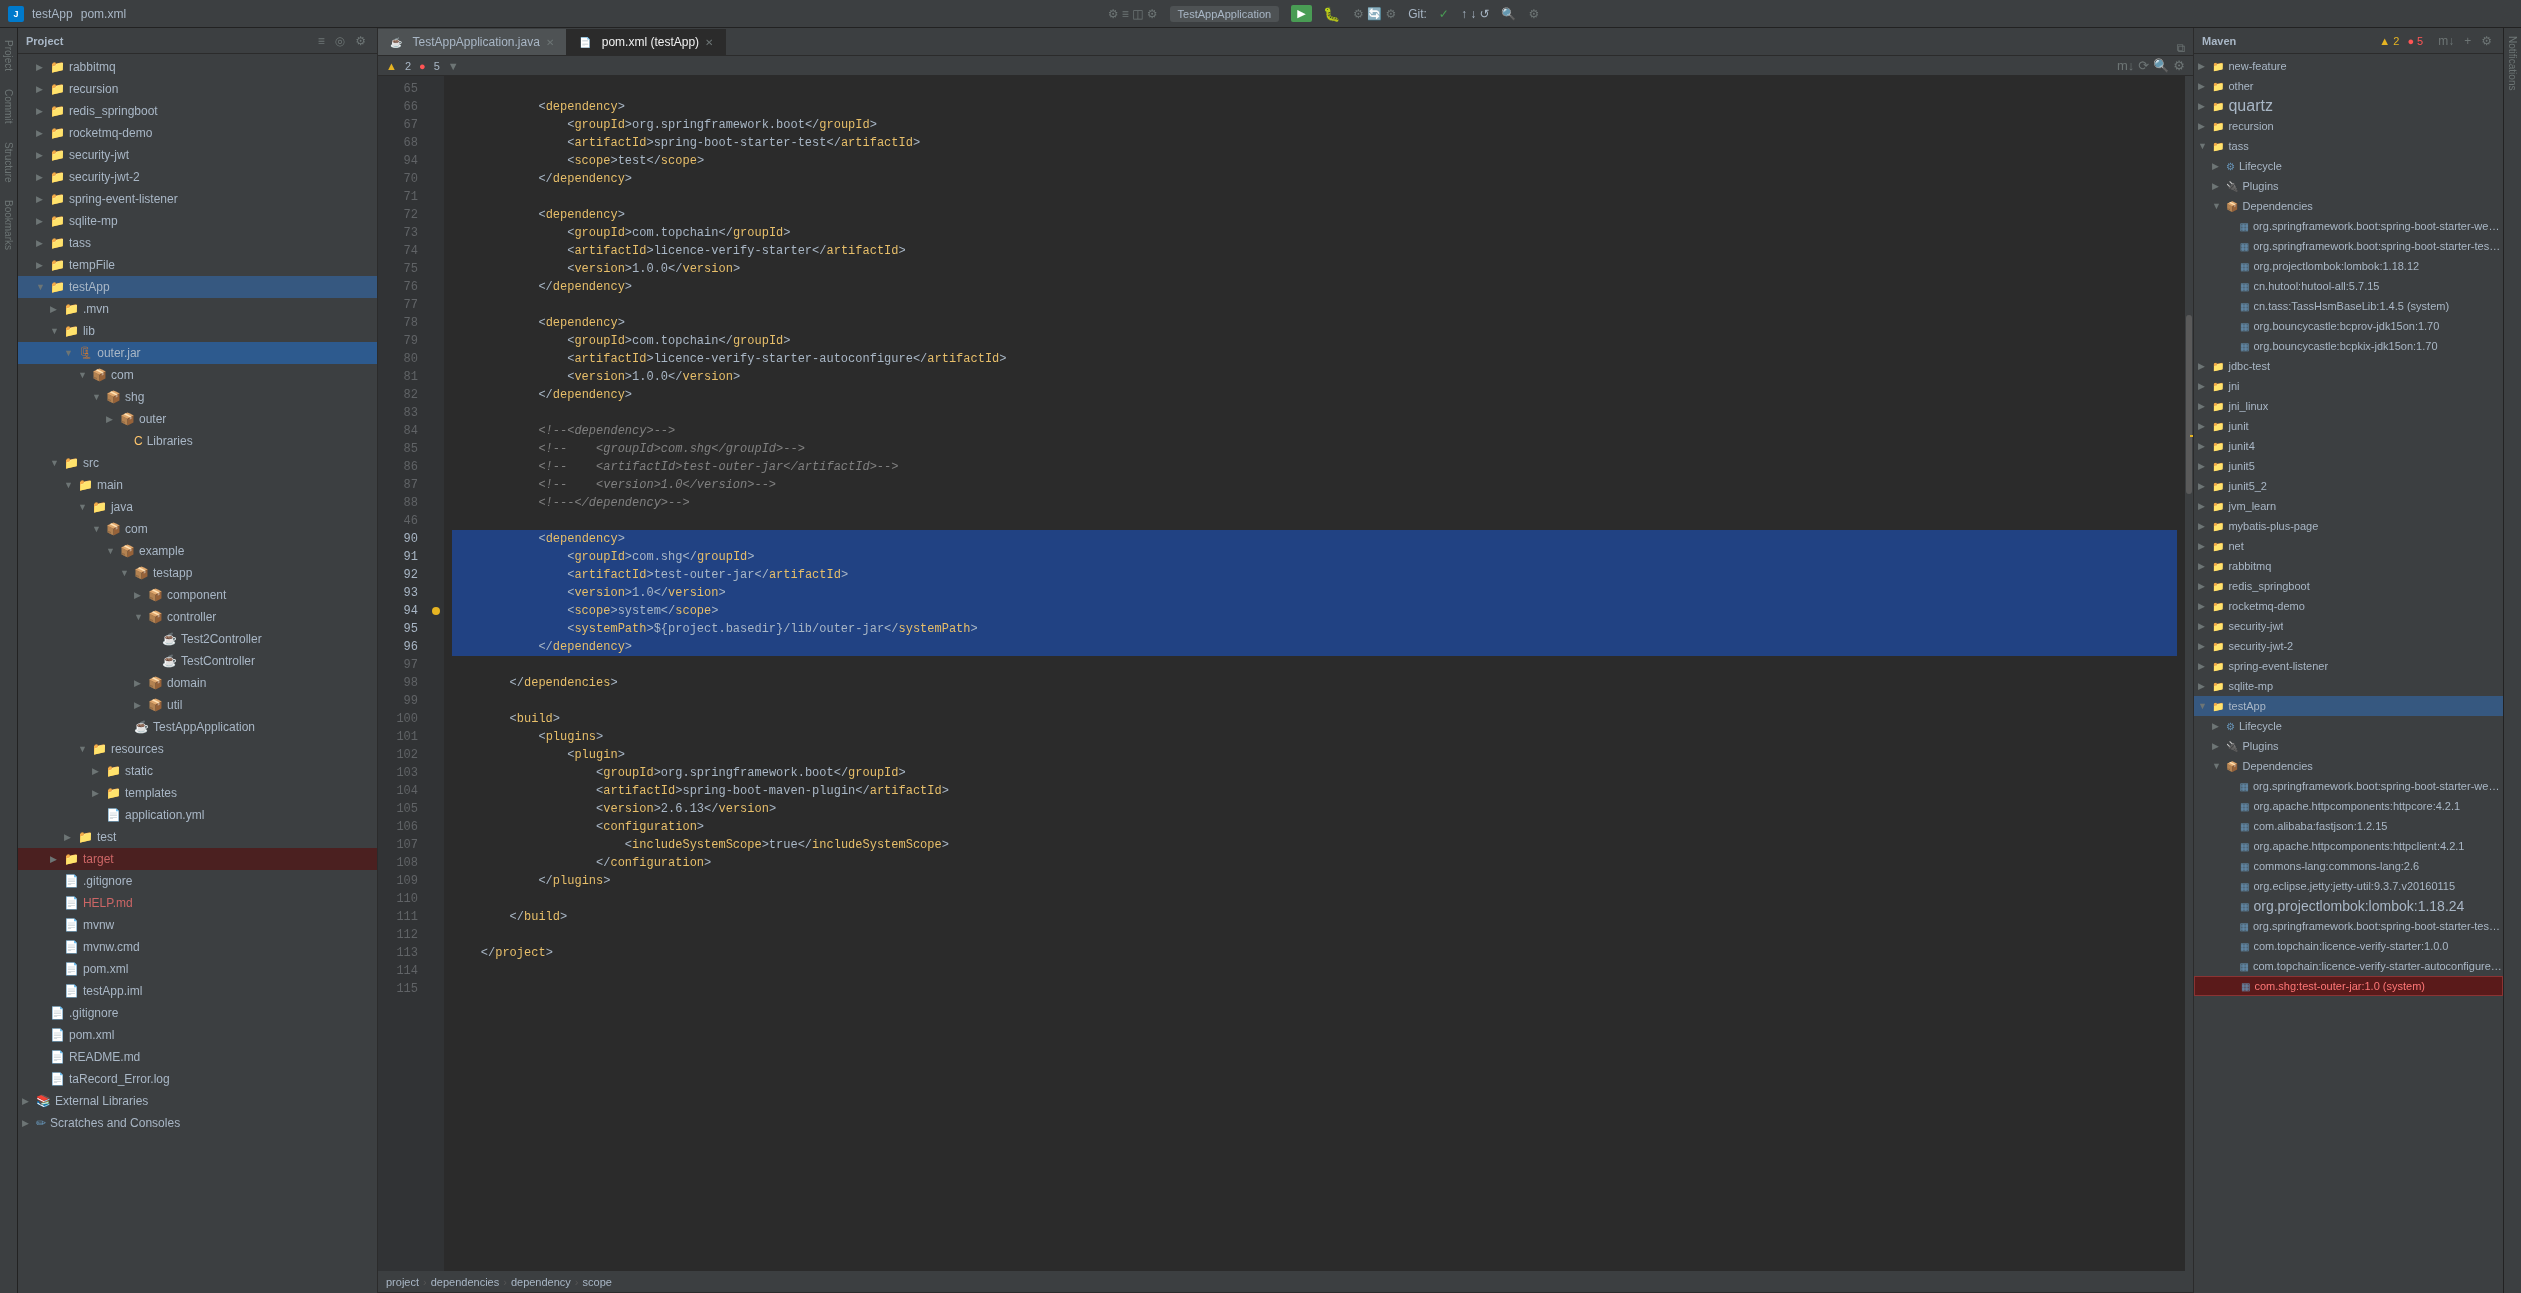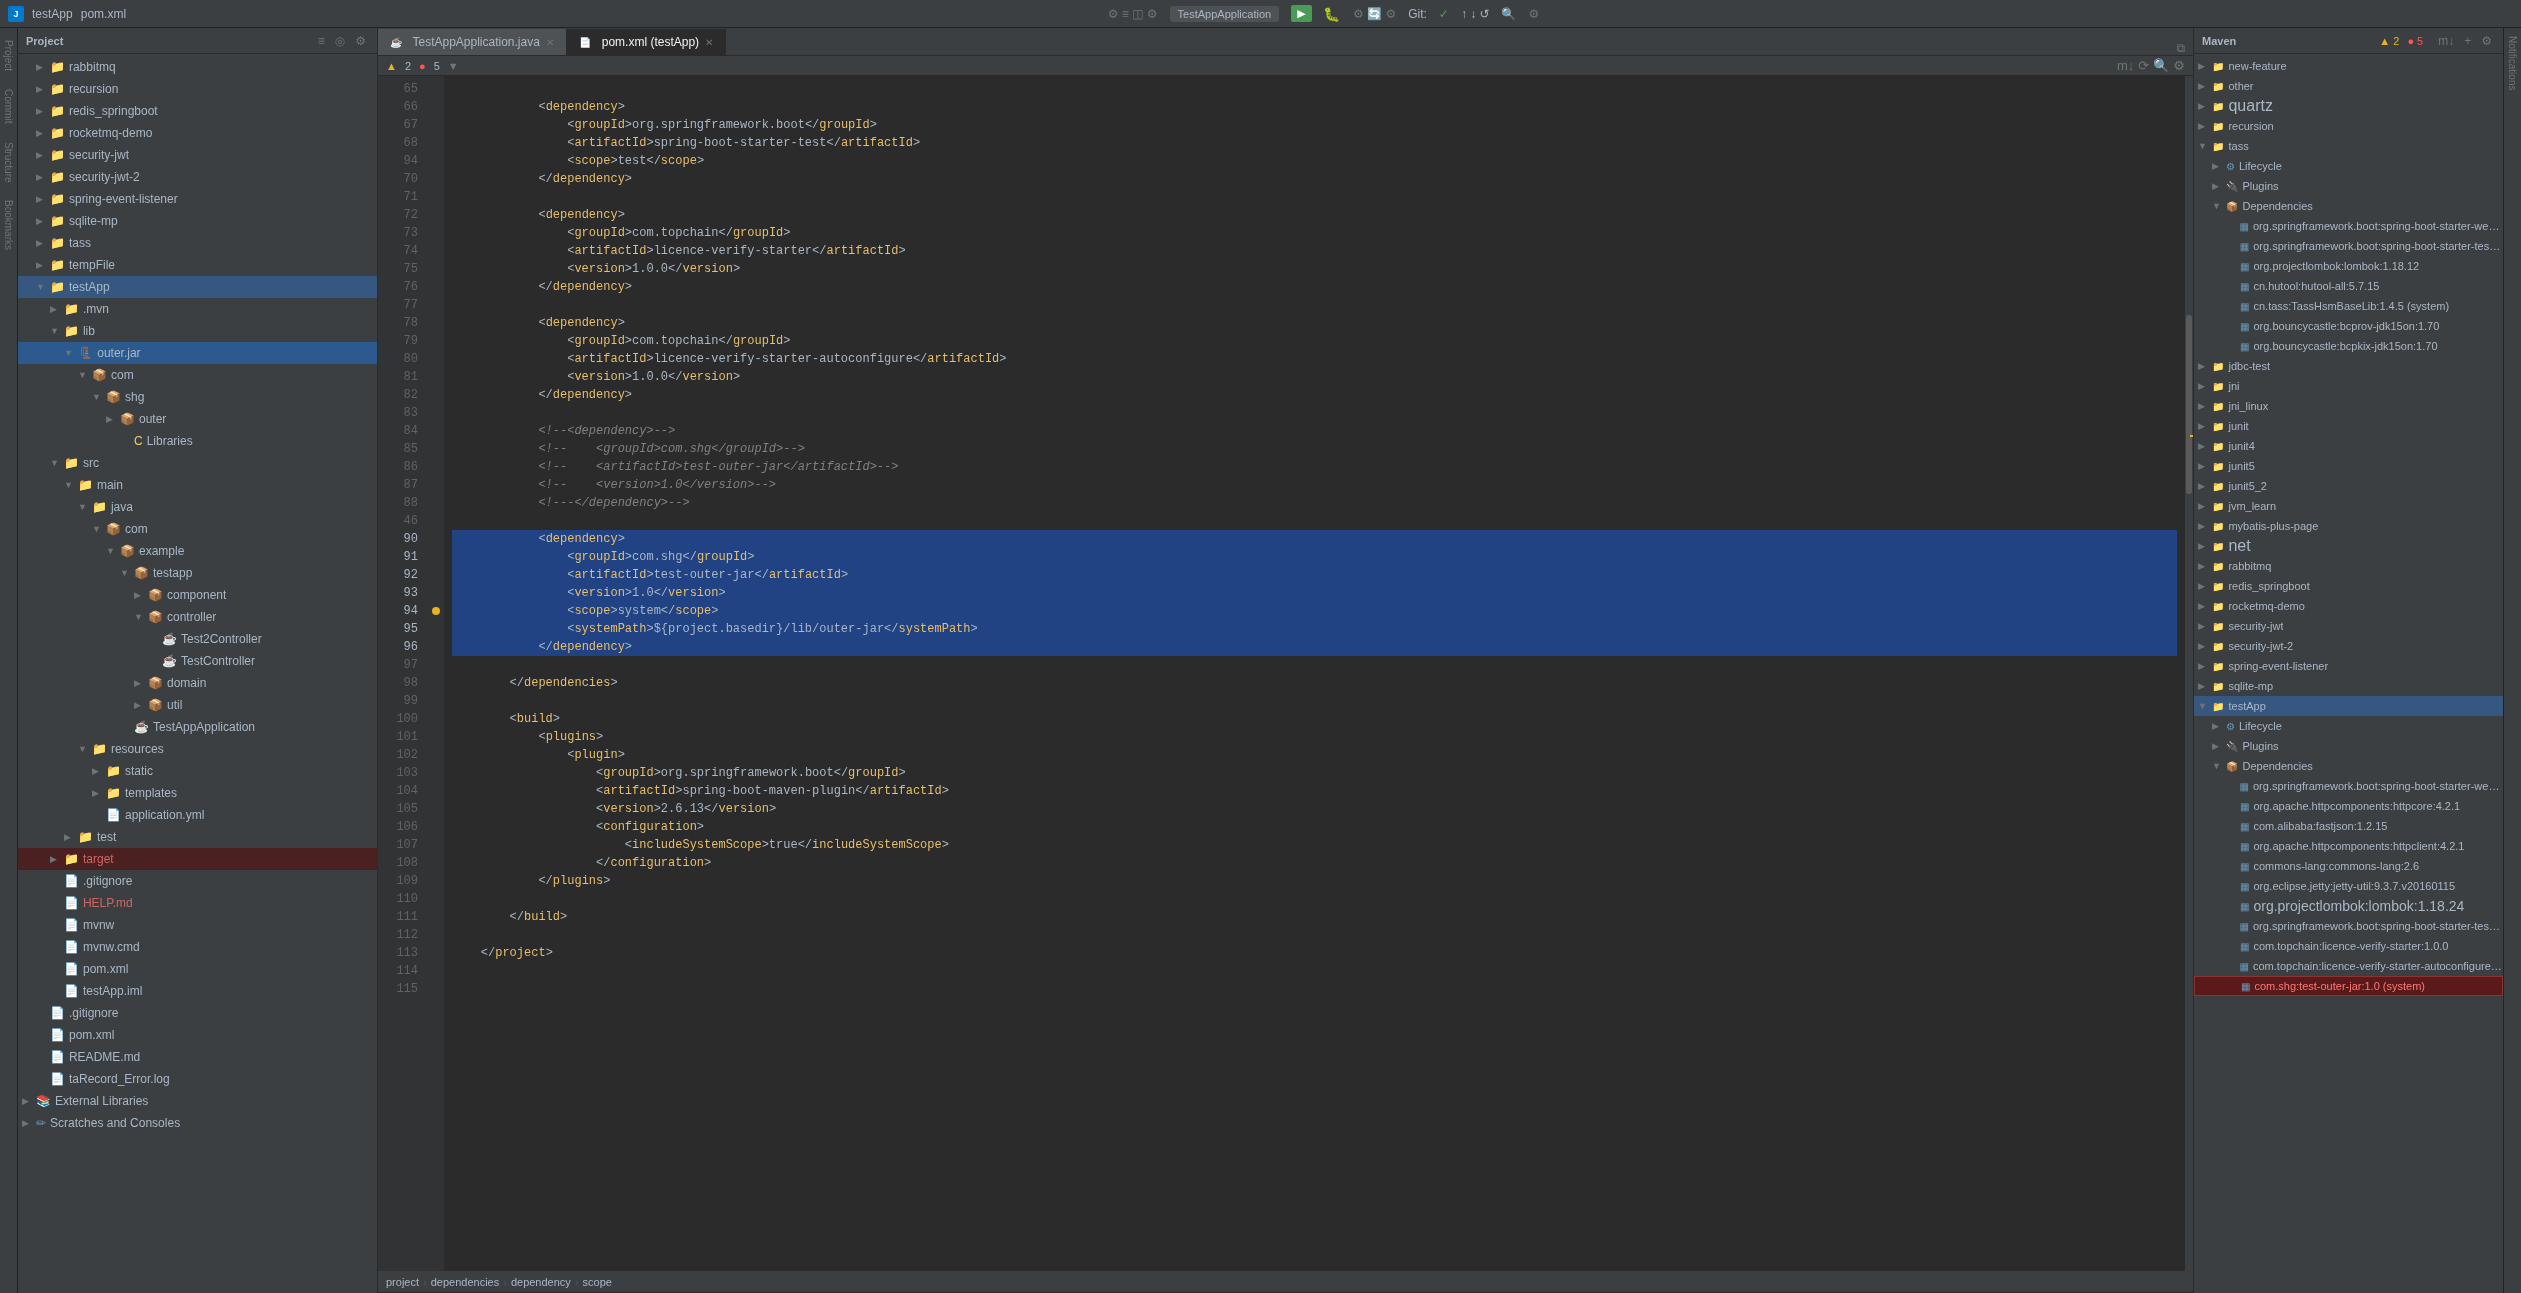--- a/index.html
+++ b/index.html
@@ -1061,21 +1061,21 @@
         <div class="maven-item">
     <span style="display:inline-block;width:0px"></span>
     <span style="display:inline-block;width:14px;font-size:9px;color:#6d7575">▶</span>
     <span style="margin-right:4px;font-size:10px;color:#e8bf6a">📁</span>
     <span style="font-size:11px;overflow:hidden;text-overflow:ellipsis;max-width:250px;white-space:nowrap">mybatis-plus-page</span>
   </div>
         <div class="maven-item">
     <span style="display:inline-block;width:0px"></span>
     <span style="display:inline-block;width:14px;font-size:9px;color:#6d7575">▶</span>
     <span style="margin-right:4px;font-size:10px;color:#e8bf6a">📁</span>
-    <span style="font-size:16px;overflow:hidden;text-overflow:ellipsis;max-width:250px;white-space:nowrap">net</span>
+    <span style="font-size:11px;overflow:hidden;text-overflow:ellipsis;max-width:250px;white-space:nowrap">net</span>
   </div>
         <div class="maven-item">
     <span style="display:inline-block;width:0px"></span>
     <span style="display:inline-block;width:14px;font-size:9px;color:#6d7575">▶</span>
     <span style="margin-right:4px;font-size:10px;color:#e8bf6a">📁</span>
     <span style="font-size:11px;overflow:hidden;text-overflow:ellipsis;max-width:250px;white-space:nowrap">rabbitmq</span>
   </div>
         <div class="maven-item">
     <span style="display:inline-block;width:0px"></span>
     <span style="display:inline-block;width:14px;font-size:9px;color:#6d7575">▶</span>

